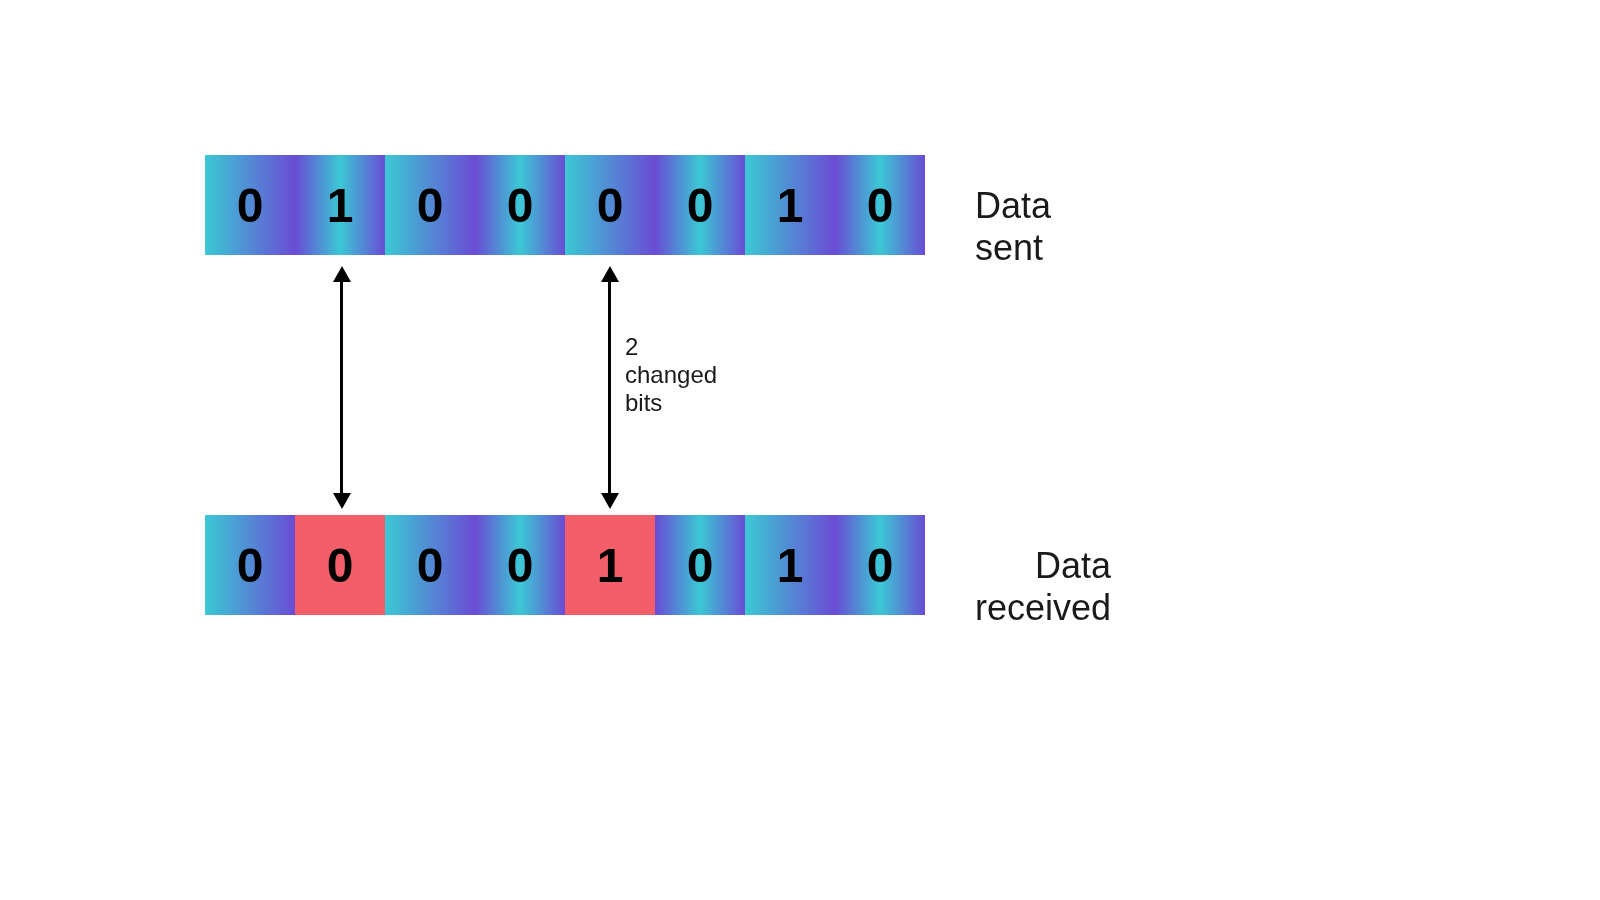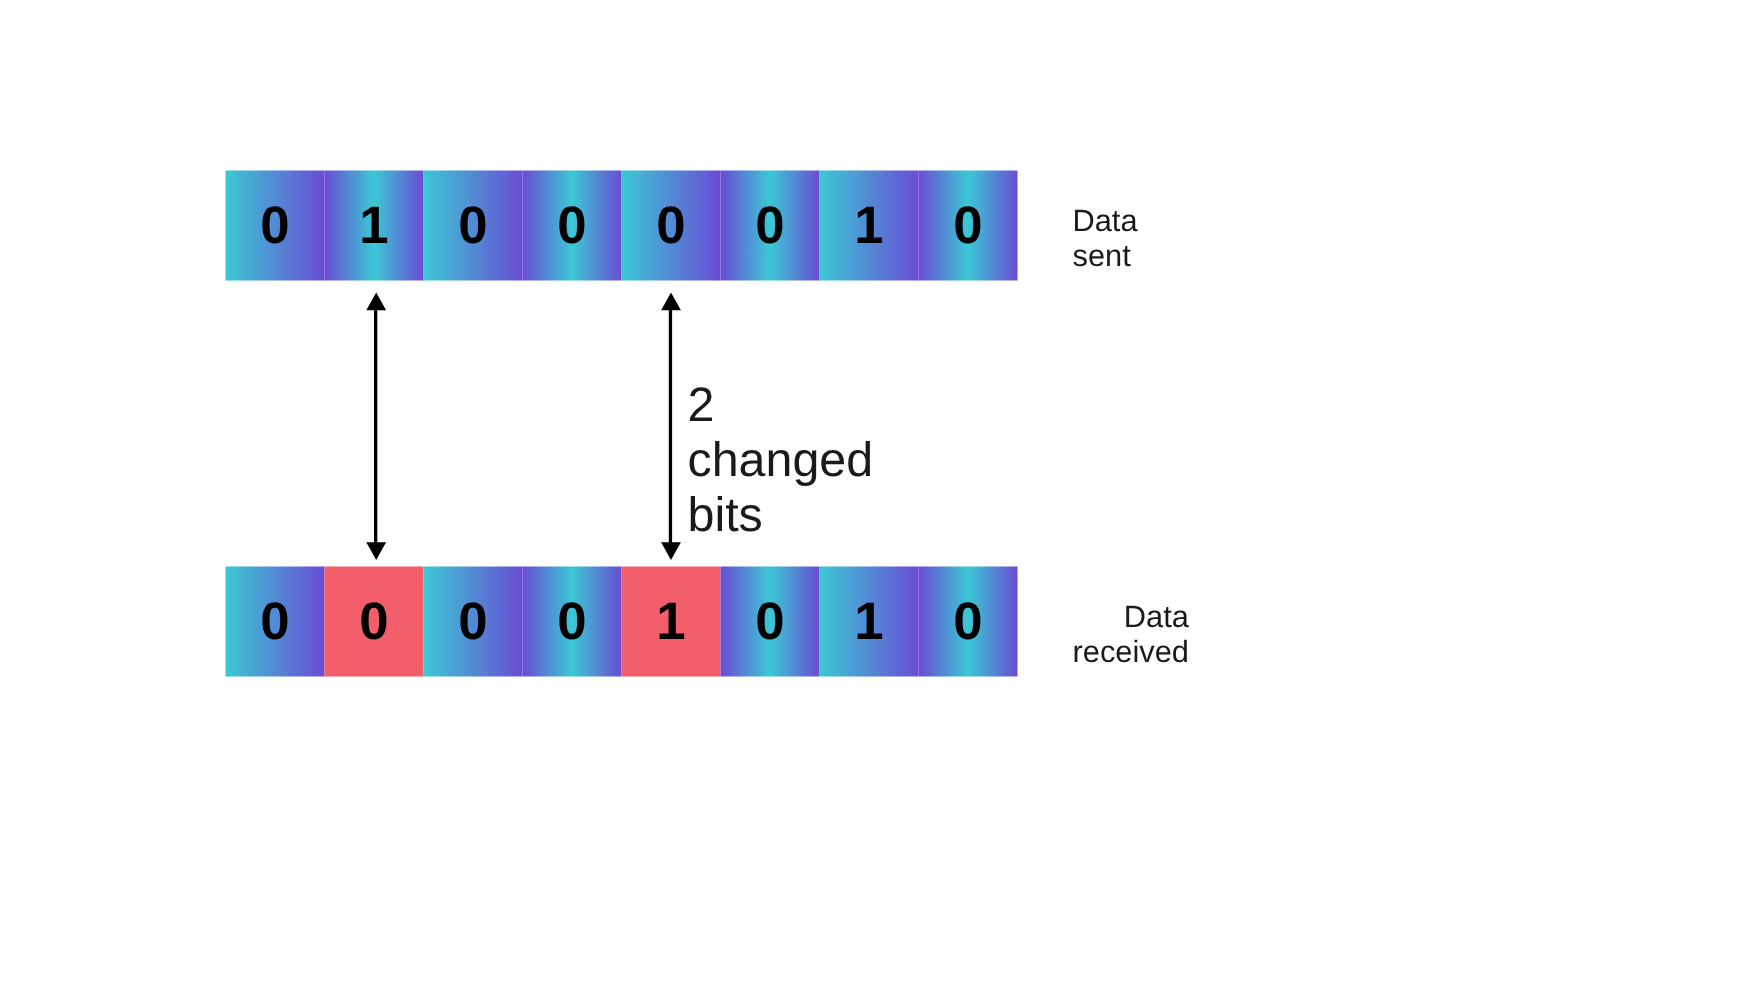--- a/index.html
+++ b/index.html
@@ -48,37 +48,37 @@
       left: 0;
       top: 0;
     }
     .row-received {
       position: absolute;
       left: 0;
       top: 360px;
     }
     .label {
       position: absolute;
-      font-size: 28px;
+      font-size: 36px;
       color: #1a1a1a;
       font-weight: 400;
     }
     .label-sent {
       left: 770px;
       top: 30px;
     }
     .label-received {
       left: 770px;
       top: 390px;
       text-align: right;
     }
     .label-changed {
       left: 420px;
-      top: 189px;
-      font-size: 44px;
+      top: 178px;
+      font-size: 24px;
     }
     .arrow {
       position: absolute;
       width: 3px;
       background: #000000;
       top: 125px;
       height: 215px;
     }
     .arrow::before, .arrow::after {
       content: '';

